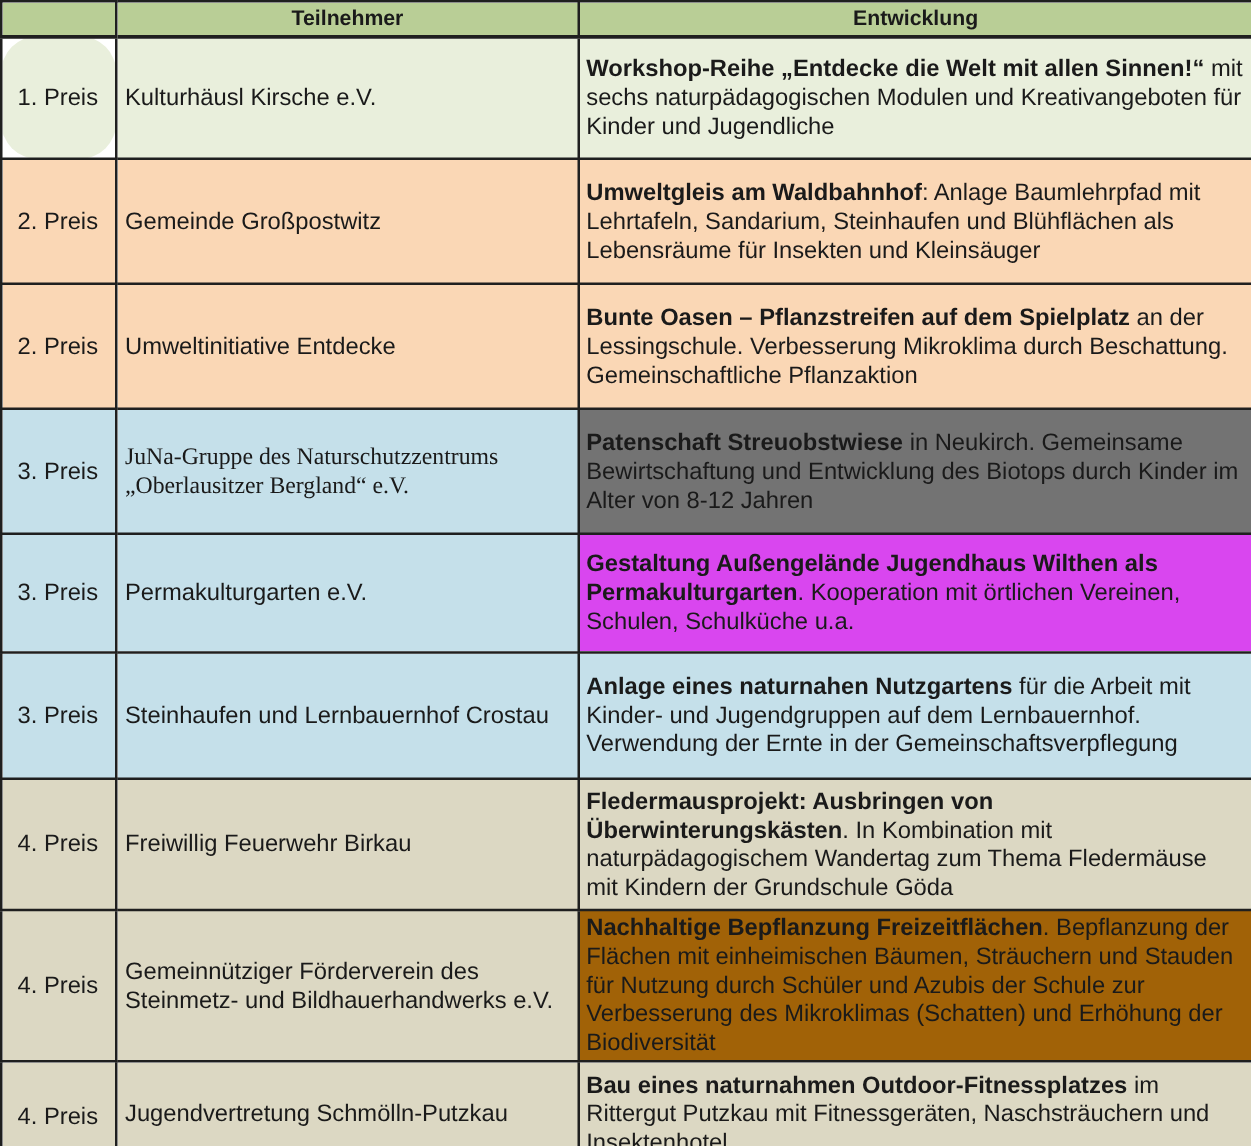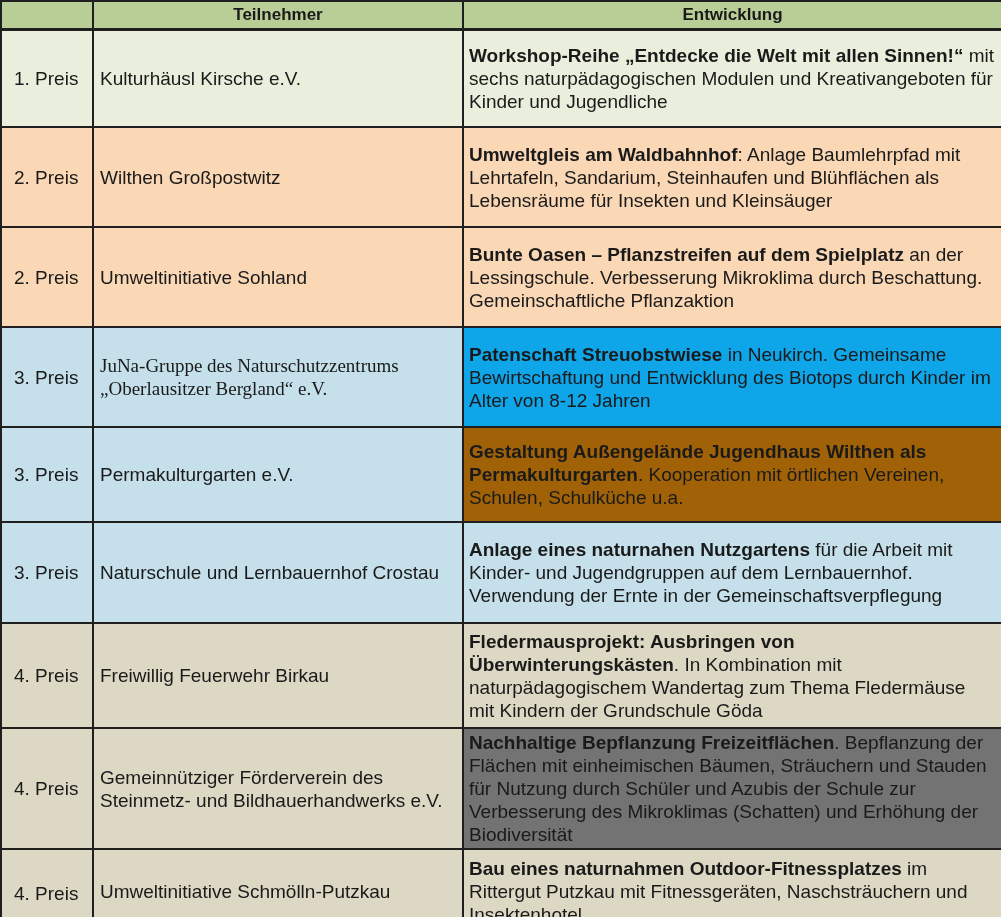--- a/index.html
+++ b/index.html
@@ -69,85 +69,85 @@
   </colgroup>
   <thead>
     <tr>
       <th></th>
       <th>Teilnehmer</th>
       <th>Entwicklung</th>
     </tr>
   </thead>
   <tbody>
   <tr>
-    <td class="prize-cell" style="background: rgb(233, 239, 220);">
+    <td class="prize-cell" style="background: rgb(233, 239, 220); border-radius: 29px;">
       <span>1. Preis</span>
     </td>
     <td class="participant-cell" style="background: rgb(233, 239, 220);">
       <span>Kulturhäusl Kirsche e.V.</span>
     </td>
     <td class="project-cell" style="background: rgb(233, 239, 220);">
       <span class="lead">Workshop-Reihe „Entdecke die Welt mit allen Sinnen!“</span><span> mit sechs naturpädagogischen Modulen und Kreativangeboten für Kinder und Jugendliche</span>
     </td>
   </tr>
 
   <tr>
     <td class="prize-cell" style="background: rgb(250, 215, 181);">
       <span>2. Preis</span>
     </td>
     <td class="participant-cell" style="background: rgb(250, 215, 181);">
-      <span>Wilthen Großpostwitz</span>
+      <span>Gemeinde Großpostwitz</span>
     </td>
     <td class="project-cell" style="background: rgb(250, 215, 181);">
       <span class="lead">Umweltgleis am Waldbahnhof</span><span>: Anlage Baumlehrpfad mit Lehrtafeln, Sandarium, Steinhaufen und Blühflächen als Lebensräume für Insekten und Kleinsäuger</span>
     </td>
   </tr>
 
   <tr>
     <td class="prize-cell" style="background: rgb(250, 215, 181);">
       <span>2. Preis</span>
     </td>
     <td class="participant-cell" style="background: rgb(250, 215, 181);">
-      <span>Umweltinitiative Sohland</span>
+      <span>Umweltinitiative Entdecke</span>
     </td>
     <td class="project-cell" style="background: rgb(250, 215, 181);">
       <span class="lead">Bunte Oasen – Pflanzstreifen auf dem Spielplatz</span><span> an der Lessingschule. Verbesserung Mikroklima durch Beschattung. Gemeinschaftliche Pflanzaktion</span>
     </td>
   </tr>
 
   <tr>
     <td class="prize-cell" style="background: rgb(197, 224, 234);">
       <span>3. Preis</span>
     </td>
     <td class="participant-cell" style="background: rgb(197, 224, 234); font-family: Liberation Serif, serif;">
       <span>JuNa-Gruppe des Naturschutzzentrums „Oberlausitzer Bergland“ e.V.</span>
     </td>
-    <td class="project-cell" style="background: #0ea5e9;">
+    <td class="project-cell" style="background: #737373;">
       <span class="lead">Patenschaft Streuobstwiese</span><span> in Neukirch. Gemeinsame Bewirtschaftung und Entwicklung des Biotops durch Kinder im Alter von 8-12 Jahren</span>
     </td>
   </tr>
 
   <tr>
     <td class="prize-cell" style="background: rgb(197, 224, 234);">
       <span>3. Preis</span>
     </td>
     <td class="participant-cell" style="background: rgb(197, 224, 234);">
       <span>Permakulturgarten e.V.</span>
     </td>
-    <td class="project-cell" style="background: #a16207;">
+    <td class="project-cell" style="background: #d946ef;">
       <span class="lead">Gestaltung Außengelände Jugendhaus Wilthen als Permakulturgarten</span><span>. Kooperation mit örtlichen Vereinen, Schulen, Schulküche u.a.</span>
     </td>
   </tr>
 
   <tr>
     <td class="prize-cell" style="background: rgb(197, 224, 234);">
       <span>3. Preis</span>
     </td>
     <td class="participant-cell" style="background: rgb(197, 224, 234);">
-      <span>Naturschule und Lernbauernhof Crostau</span>
+      <span>Steinhaufen und Lernbauernhof Crostau</span>
     </td>
     <td class="project-cell" style="background: rgb(197, 224, 234);">
       <span class="lead">Anlage eines naturnahen Nutzgartens</span><span> für die Arbeit mit Kinder- und Jugendgruppen auf dem Lernbauernhof. Verwendung der Ernte in der Gemeinschaftsverpflegung</span>
     </td>
   </tr>
 
   <tr>
     <td class="prize-cell" style="background: rgb(220, 216, 195);">
       <span>4. Preis</span>
     </td>
@@ -159,30 +159,30 @@
     </td>
   </tr>
 
   <tr>
     <td class="prize-cell" style="background: rgb(220, 216, 195);">
       <span>4. Preis</span>
     </td>
     <td class="participant-cell" style="background: rgb(220, 216, 195);">
       <span>Gemeinnütziger Förderverein des Steinmetz- und Bildhauerhandwerks e.V.</span>
     </td>
-    <td class="project-cell" style="background: #737373; margin-top: 16px;">
+    <td class="project-cell" style="background: #a16207; margin-top: 16px;">
       <span class="lead">Nachhaltige Bepflanzung Freizeitflächen</span><span>. Bepflanzung der Flächen mit einheimischen Bäumen, Sträuchern und Stauden für Nutzung durch Schüler und Azubis der Schule zur Verbesserung des Mikroklimas (Schatten) und Erhöhung der Biodiversität</span>
     </td>
   </tr>
 
   <tr>
     <td class="prize-cell" style="background: rgb(220, 216, 195);">
       <span>4. Preis</span>
     </td>
     <td class="participant-cell" style="background: rgb(220, 216, 195);">
-      <span>Umweltinitiative Schmölln-Putzkau</span>
+      <span>Jugendvertretung Schmölln-Putzkau</span>
     </td>
     <td class="project-cell" style="background: rgb(220, 216, 195);">
       <span class="lead">Bau eines naturnahmen Outdoor-Fitnessplatzes</span><span> im Rittergut Putzkau mit Fitnessgeräten, Naschsträuchern und Insektenhotel</span>
     </td>
   </tr>
 </tbody>
 </table>
 
 </body></html>

